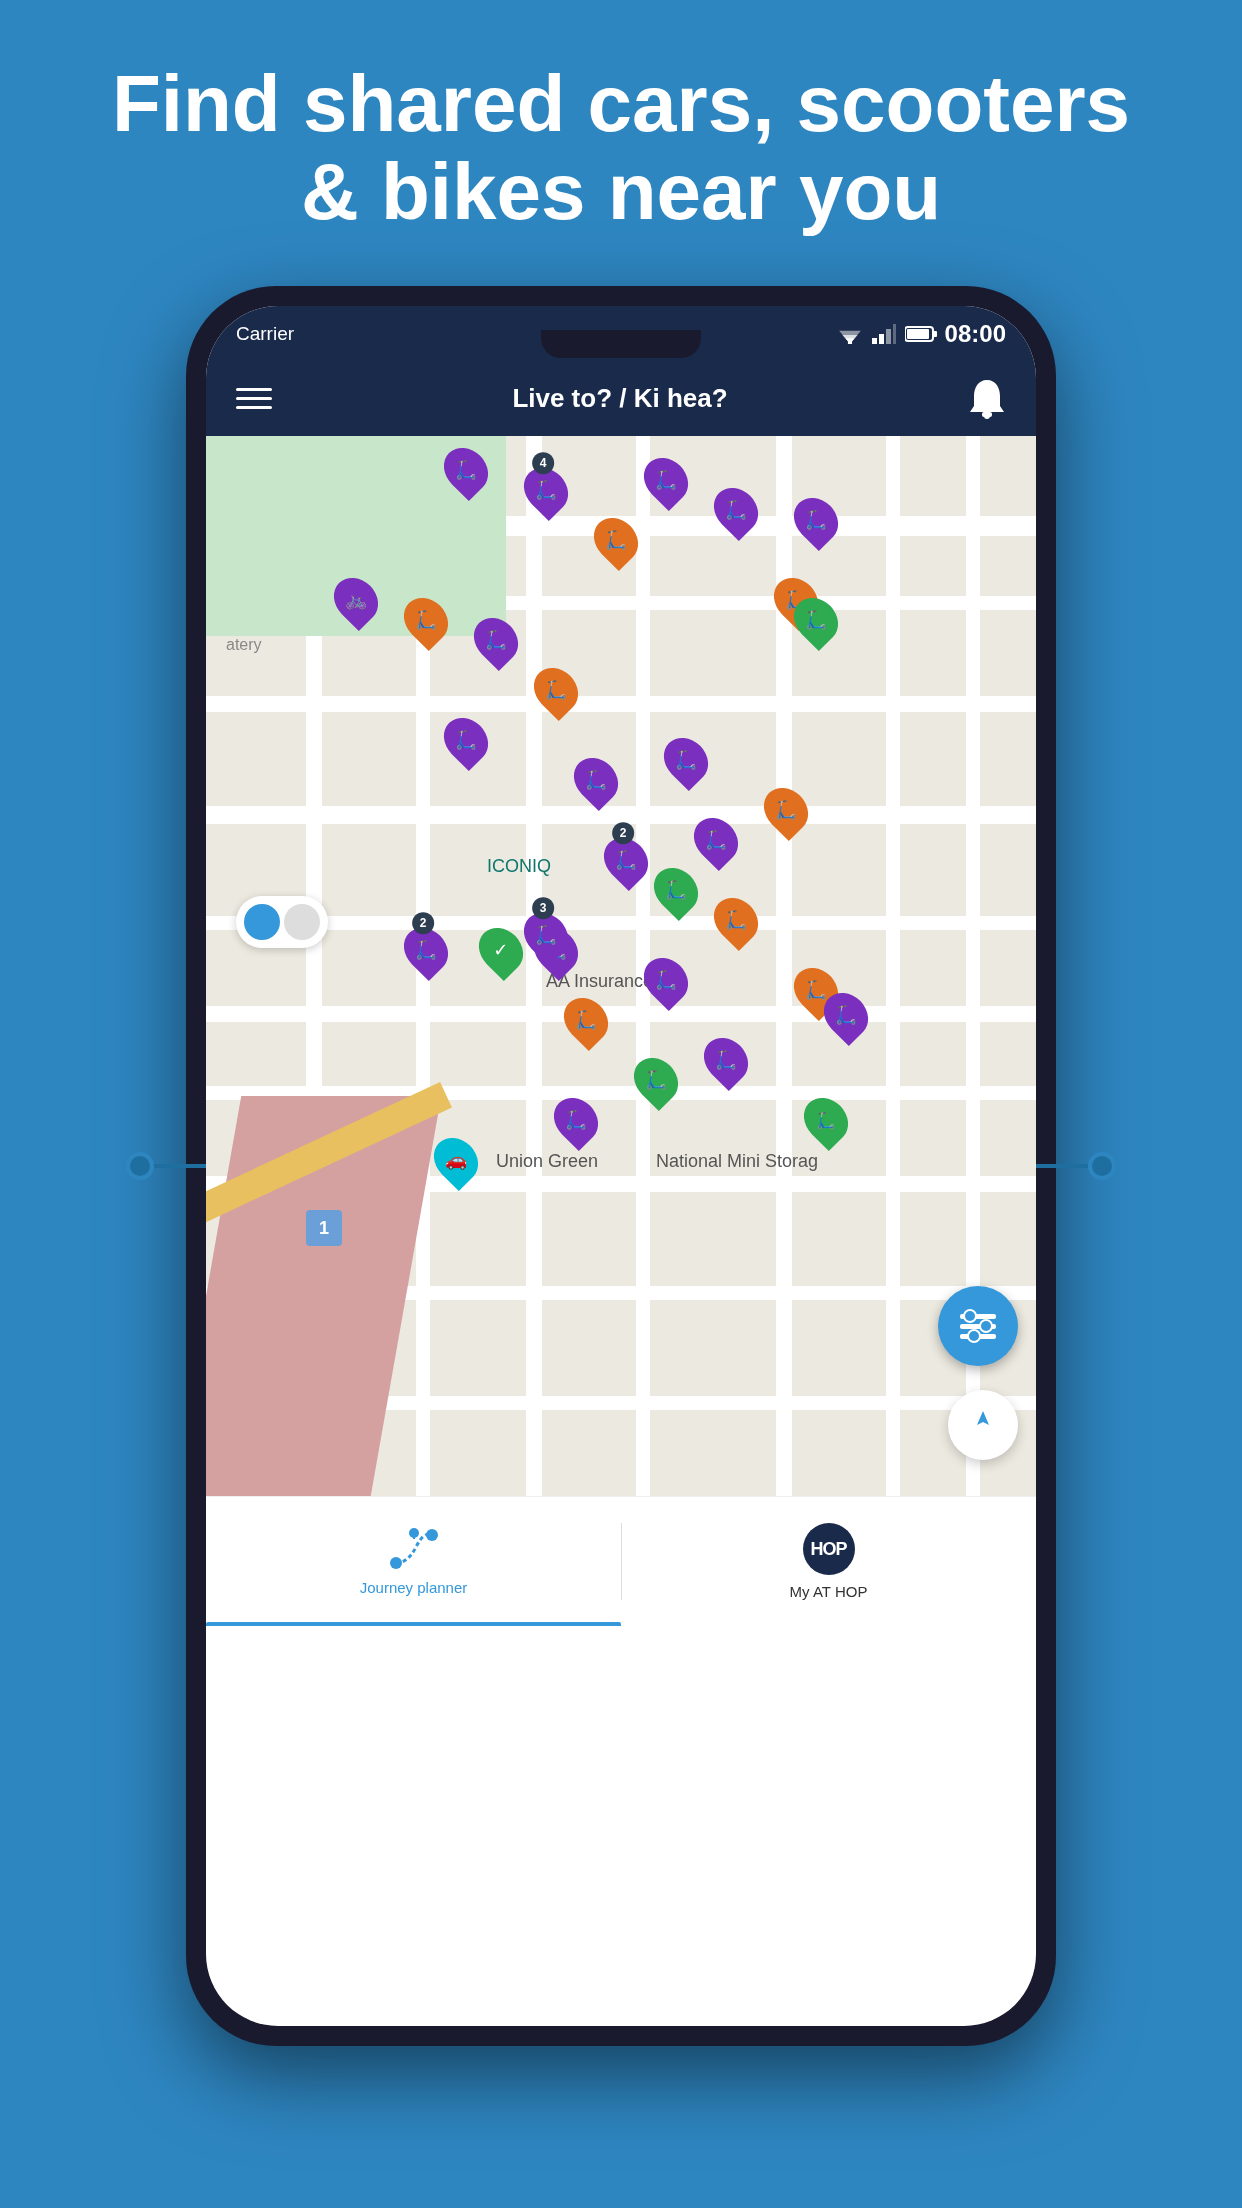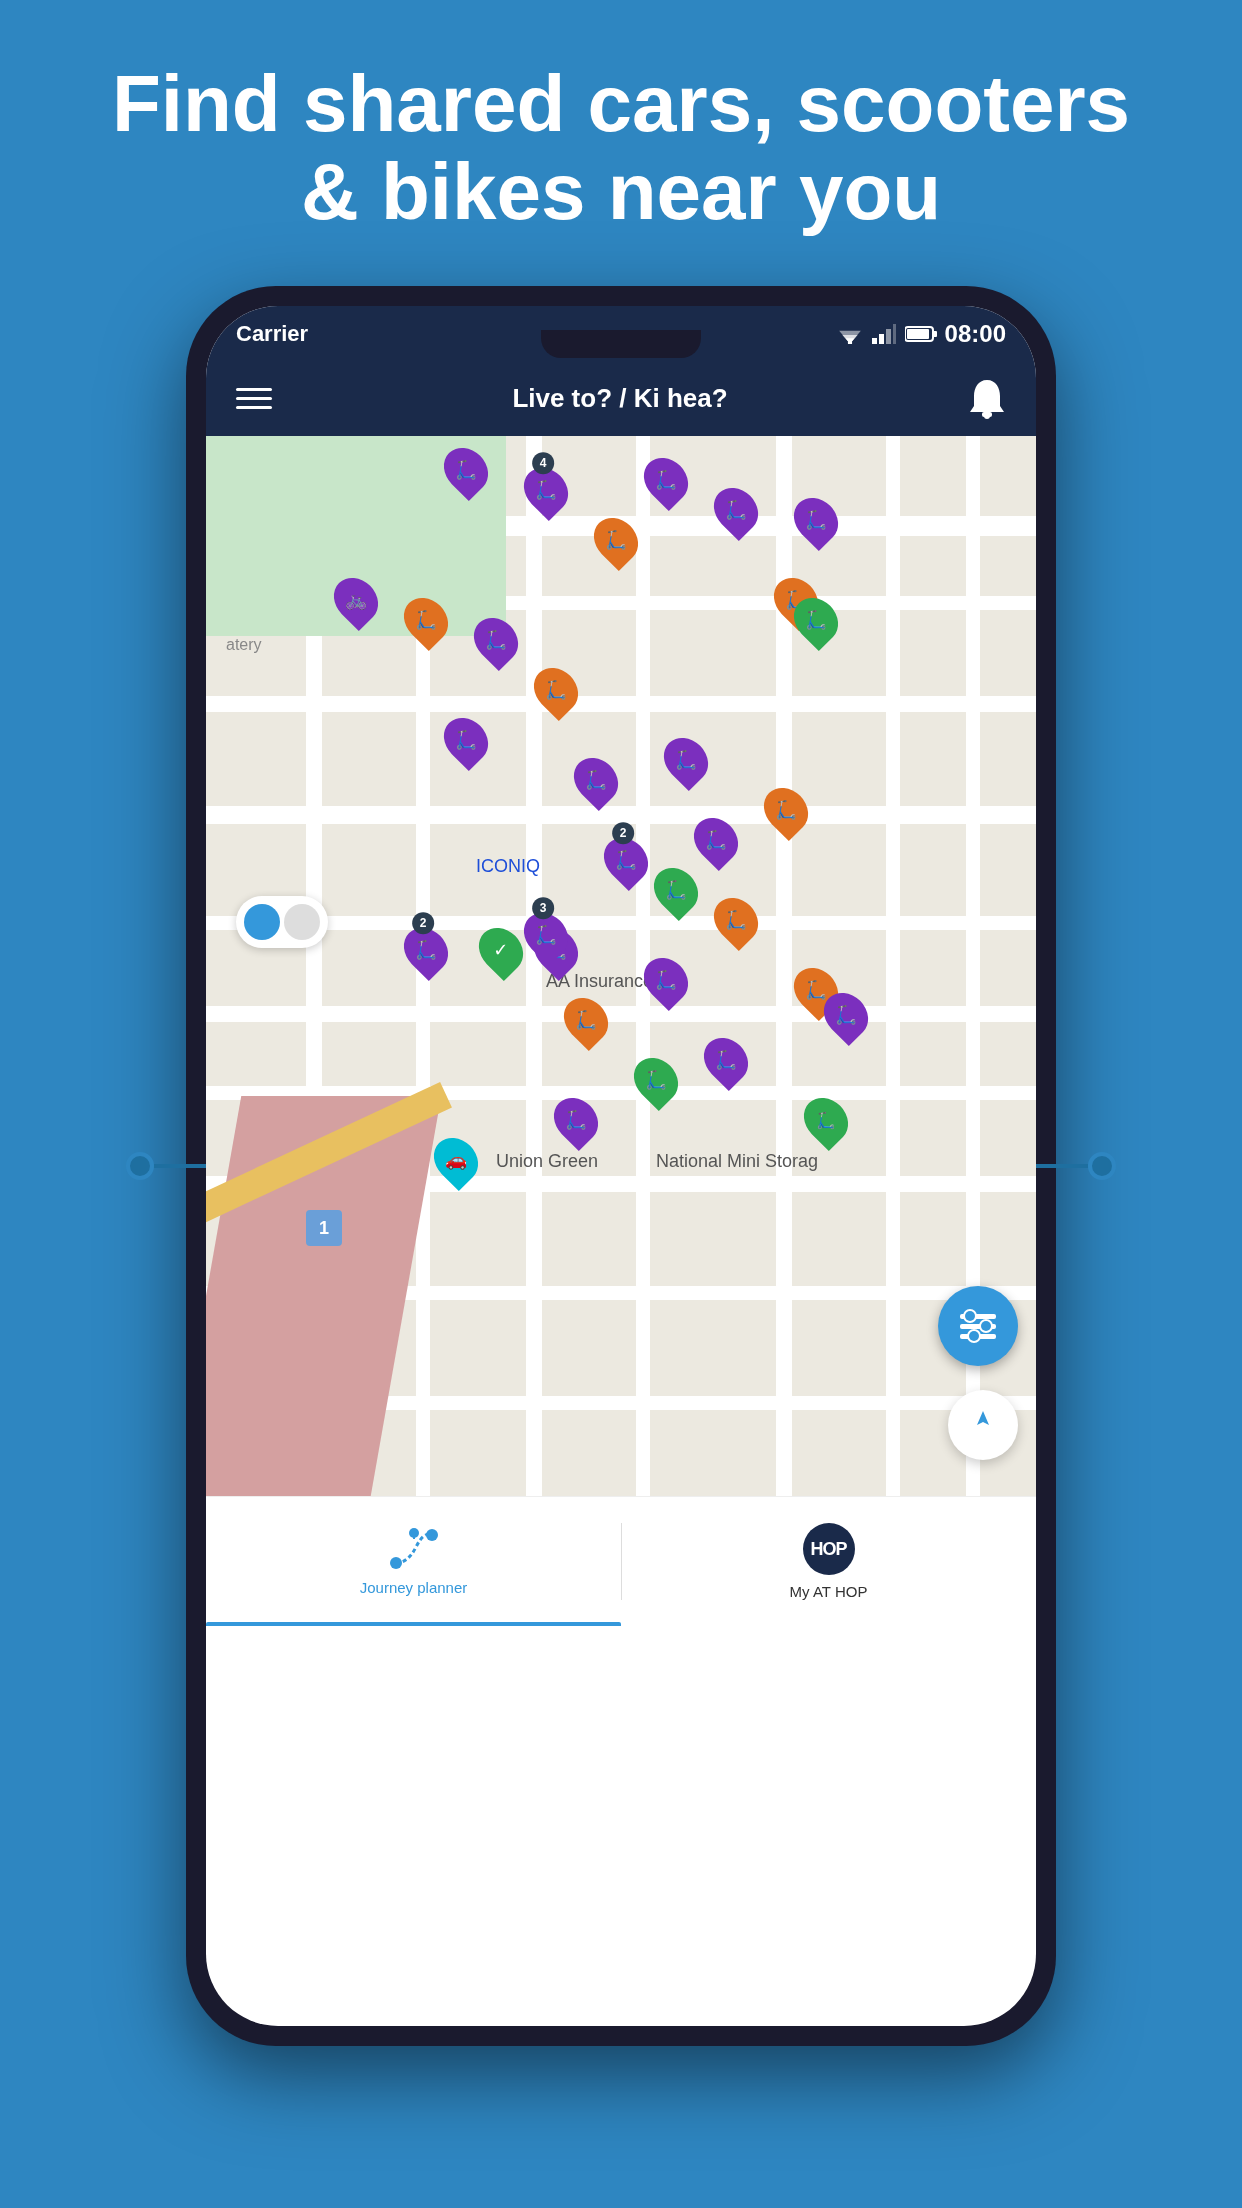--- a/index.html
+++ b/index.html
@@ -93,22 +93,22 @@
       background: #1a2a4a;
       padding: 12px 30px;
       display: flex;
       justify-content: space-between;
       align-items: center;
       height: 55px;
     }
 
     .status-carrier {
       color: white;
-      font-size: 22px;
-      font-weight: 700;
+      font-size: 19px;
+      font-weight: 400;
     }
 
     .status-right {
       display: flex;
       align-items: center;
       gap: 10px;
       color: white;
       font-size: 22px;
     }
 
@@ -399,21 +399,21 @@
       <div style="position:absolute;left:430px;top:0;bottom:0;width:14px;background:#fff;"></div>
       <div style="position:absolute;left:570px;top:0;bottom:0;width:16px;background:#fff;"></div>
       <div style="position:absolute;left:680px;top:0;bottom:0;width:14px;background:#fff;"></div>
       <div style="position:absolute;left:760px;top:0;bottom:0;width:14px;background:#fff;"></div>
 
       <div style="position:absolute;top:0;left:0;width:300px;height:200px;background:#c8e6c9;"></div>
       <div style="position:absolute;bottom:0;left:0;width:200px;height:400px;background:#d4a0a0;transform:skewX(-10deg);"></div>
 
       <div style="position:absolute;top:780px;left:-50px;width:320px;height:28px;background:#e8c060;transform:rotate(-25deg);transform-origin:left center;"></div>
 
-      <div style="position:absolute;top:420px;left:270px;font-size:18px;color:#1d4ed8;font-weight:500;">ICONIQ</div>
+      <div style="position:absolute;top:420px;left:281px;font-size:18px;color:#0f766e;font-weight:500;">ICONIQ</div>
       <div style="position:absolute;top:535px;left:340px;font-size:18px;color:#555;font-weight:500;">AA Insurance</div>
       <div style="position:absolute;top:715px;left:290px;font-size:18px;color:#555;font-weight:500;">Union Green</div>
       <div style="position:absolute;top:715px;left:450px;font-size:18px;color:#555;font-weight:500;">National Mini Storag</div>
       <div style="position:absolute;top:200px;left:20px;font-size:16px;color:#888;">atery</div>
 
       <div style="position:absolute;bottom:250px;left:100px;background:#6a9fd8;color:white;width:36px;height:36px;border-radius:4px;display:flex;align-items:center;justify-content:center;font-size:18px;font-weight:bold;">1</div>
 
       <div class="map-toggle">
         <div class="toggle-dot active" style="width:36px;height:36px;border-radius:50%;background:#3498db;"></div>
         <div class="toggle-dot" style="width:36px;height:36px;border-radius:50%;background:#ddd;margin-left:4px;"></div>

